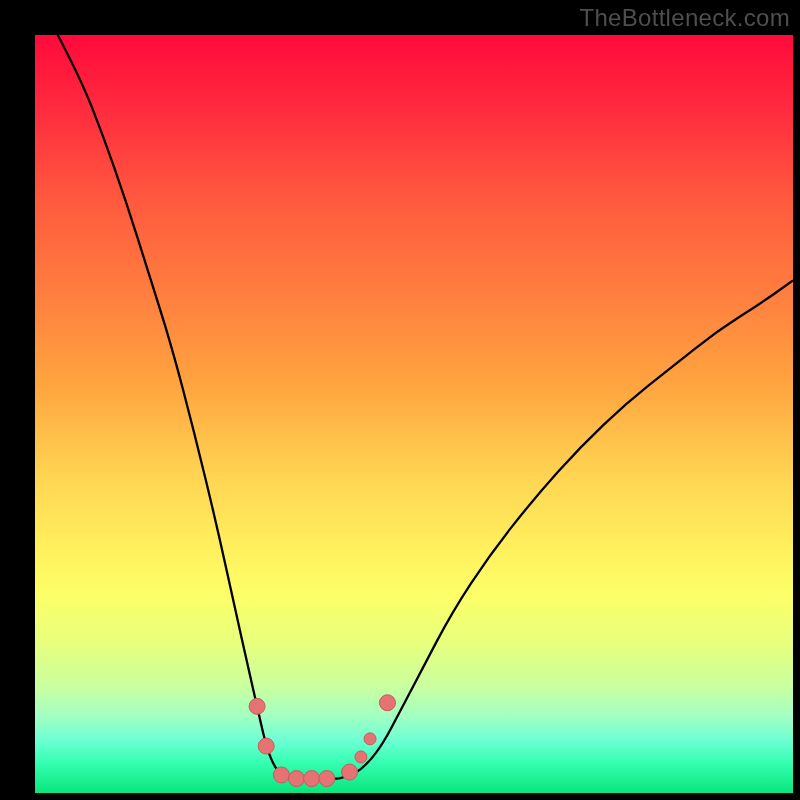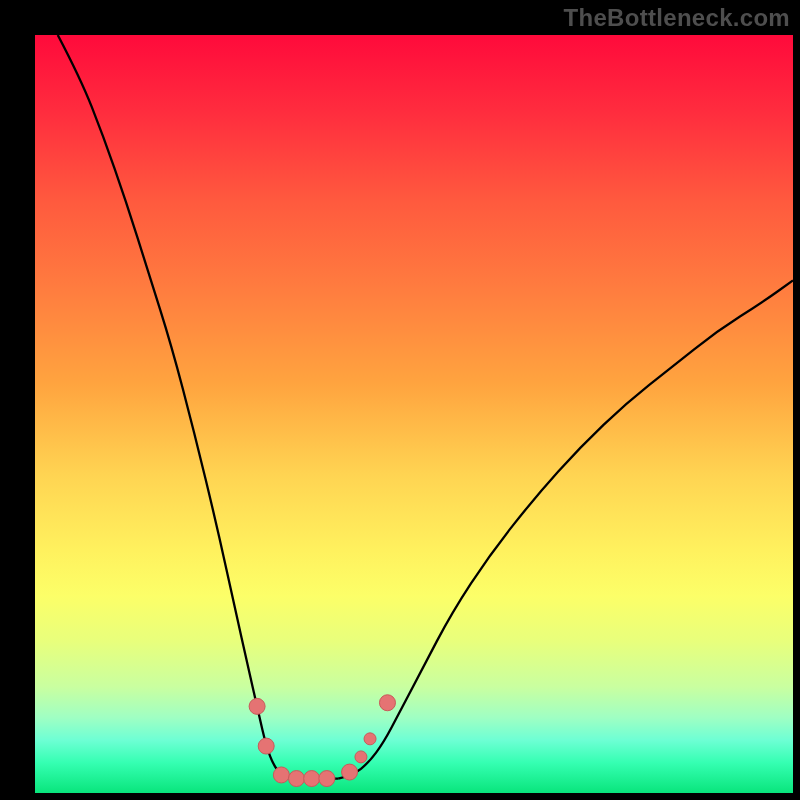--- a/index.html
+++ b/index.html
@@ -41,21 +41,21 @@
       #35ffb2 96%,
       #09e57c 100%
     );
   }
   .watermark {
     position: absolute;
     top: 4px;
     right: 10px;
     color: #4e4e4e;
     font-size: 24px;
-    font-weight: 700;
+    font-weight: 400;
     letter-spacing: 0.3px;
     user-select: none;
   }
   svg.overlay {
     position: absolute;
     left: 0;
     top: 0;
     width: 758px;
     height: 758px;
   }

